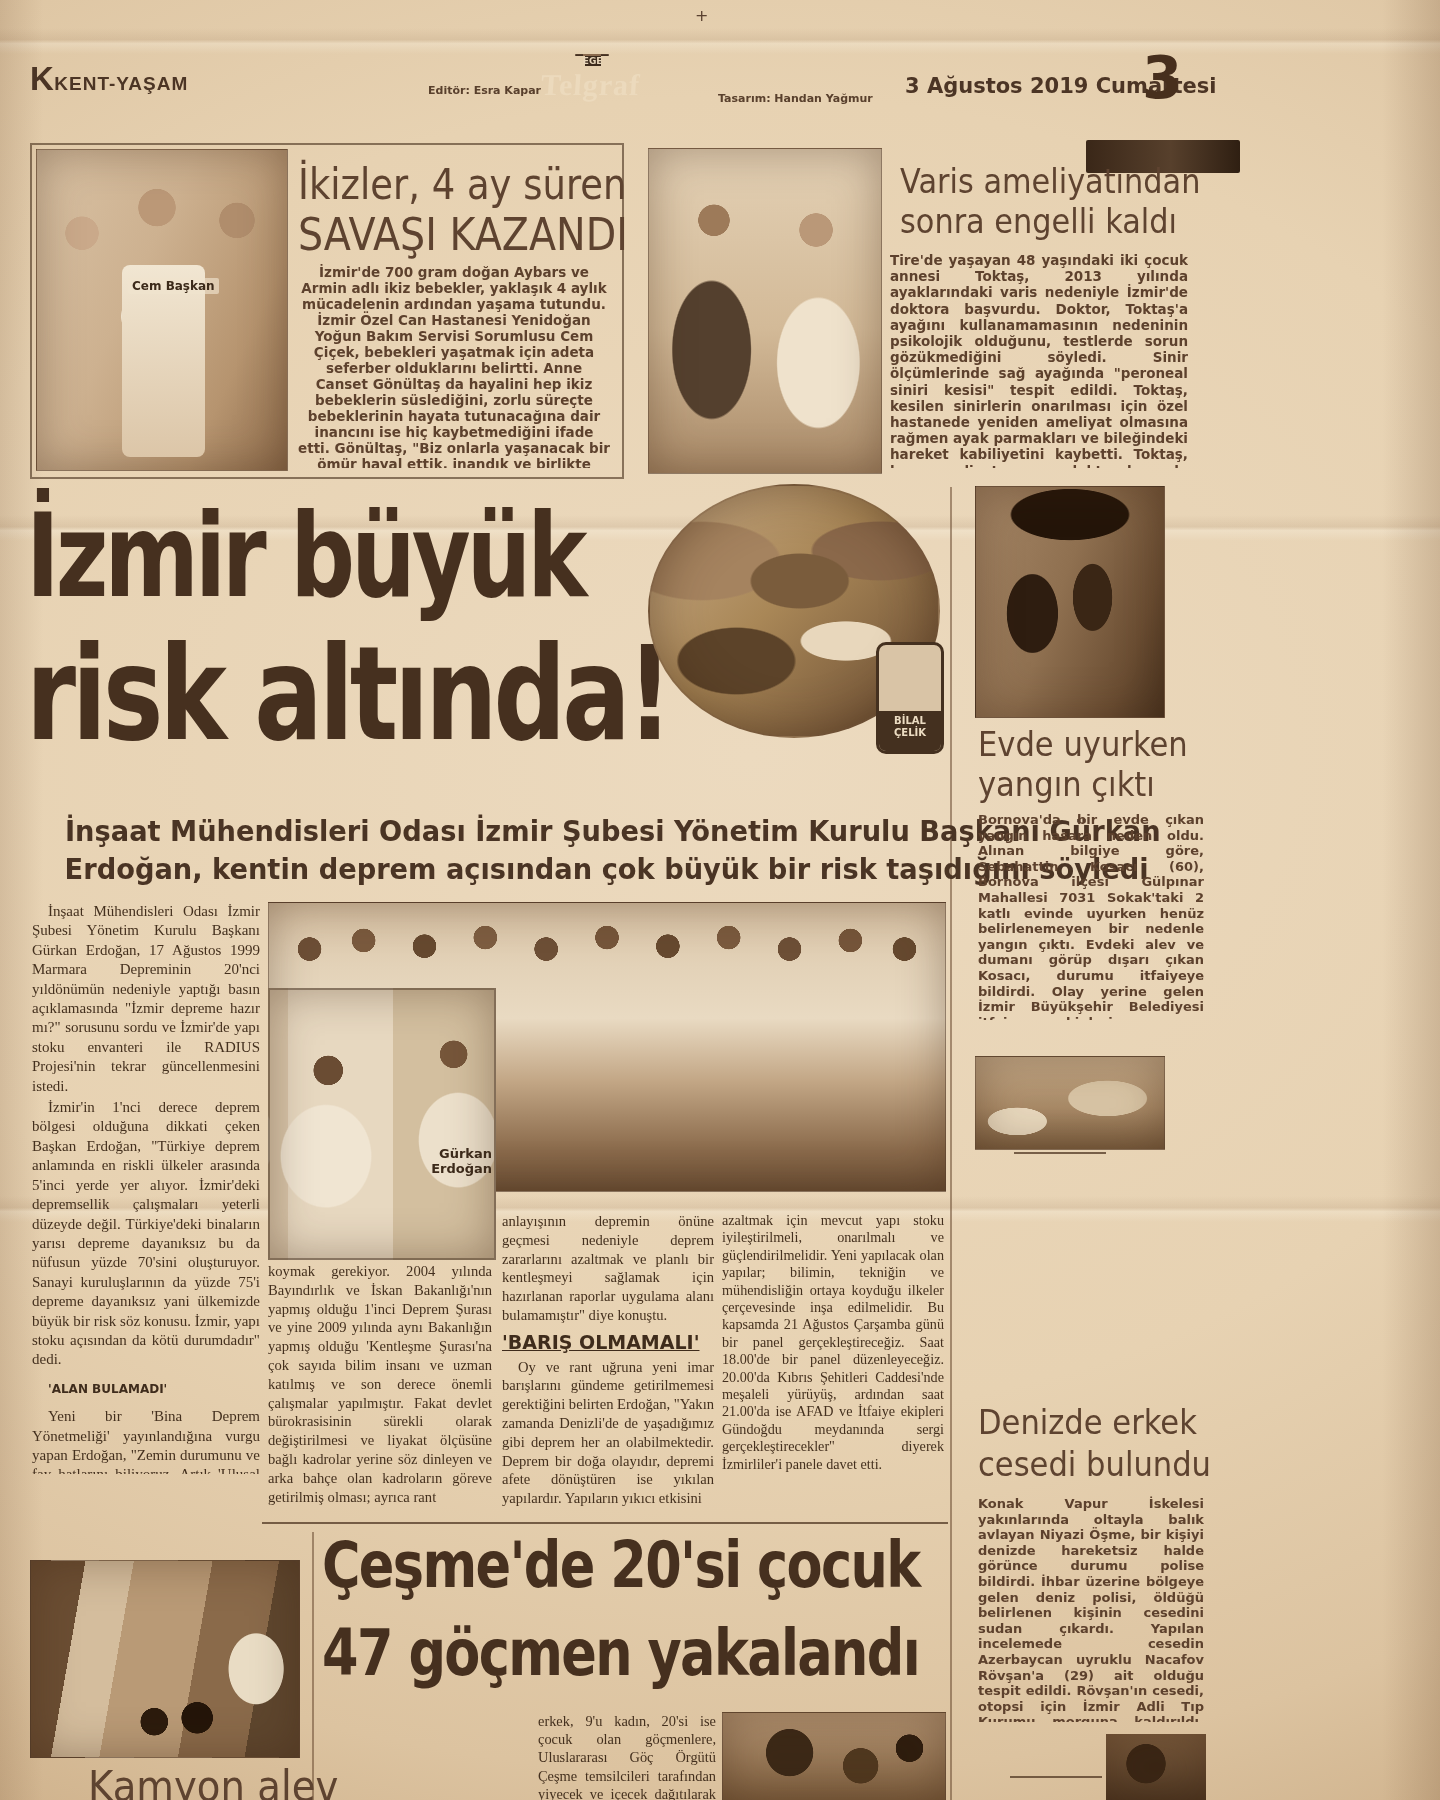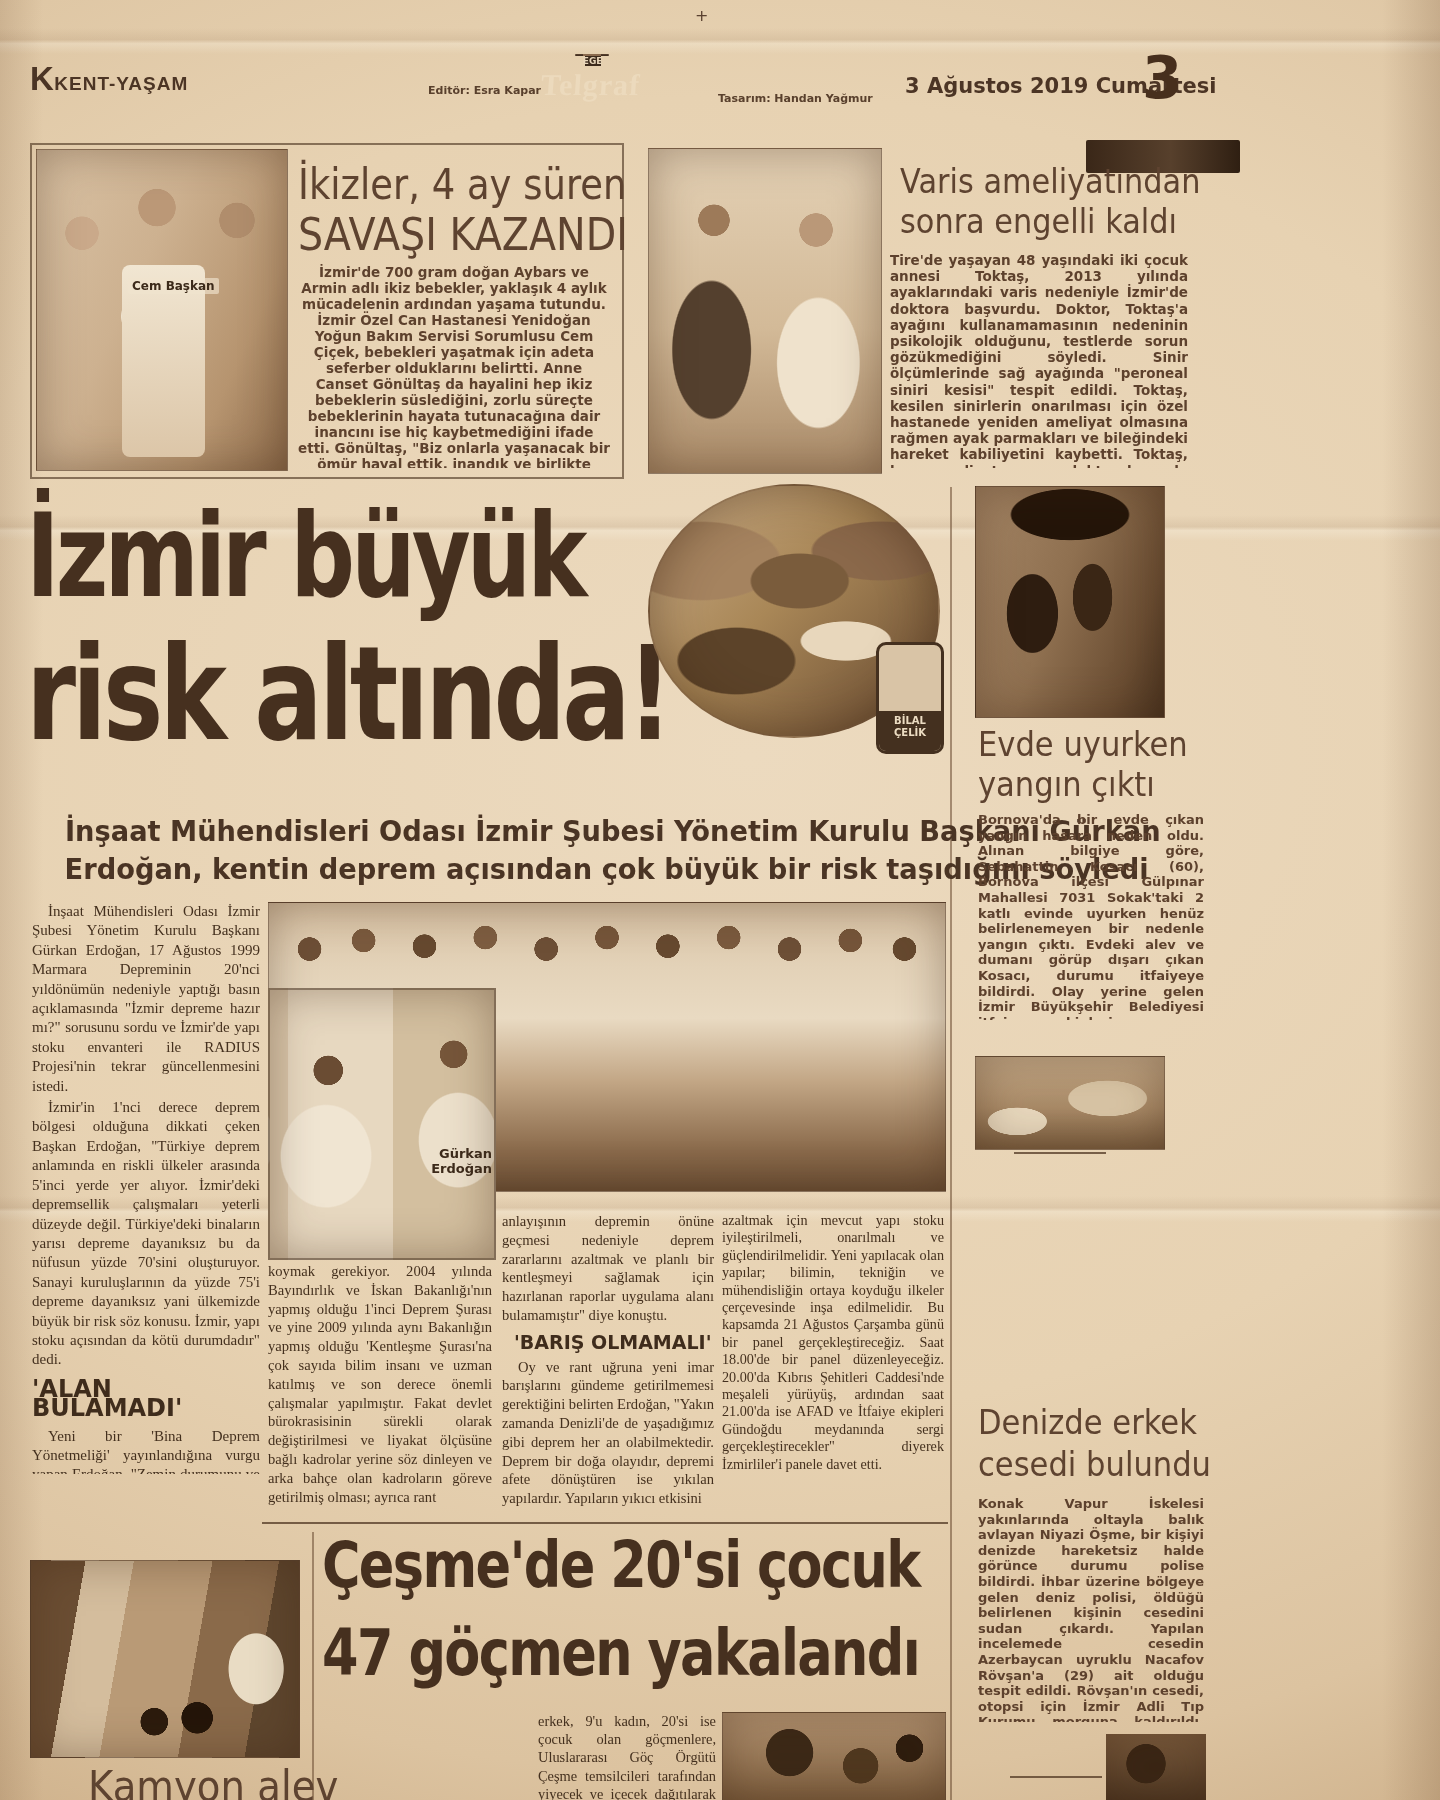--- a/index.html
+++ b/index.html
@@ -105,21 +105,21 @@
   </div>
 
   <div class="rule-v" style="left:950px;top:487px;height:1313px;"></div>
 
   <div class="subhead abs" style="left:30px;top:814px;font-size:29px;transform:scaleX(.94);white-space:nowrap;color:#4a3424;">İnşaat Mühendisleri Odası İzmir Şubesi Yönetim Kurulu Başkanı Gürkan</div>
   <div class="subhead abs" style="left:30px;top:852px;font-size:29px;transform:scaleX(.94);white-space:nowrap;color:#4a3424;">Erdoğan, kentin deprem açısından çok büyük bir risk taşıdığını söyledi</div>
 
   <div class="serif-body abs" style="left:32px;top:902px;width:228px;height:572px;font-size:15px;line-height:19.4px;overflow:hidden;">
     <p>İnşaat Mühendisleri Odası İzmir Şubesi Yönetim Kurulu Başkanı Gürkan Erdoğan, 17 Ağustos 1999 Marmara Depreminin 20'nci yıldönümün nedeniyle yaptığı basın açıklamasında "İzmir depreme hazır mı?" sorusunu sordu ve İzmir'de yapı stoku envanteri ile RADIUS Projesi'nin tekrar güncellenmesini istedi.</p>
     <p>İzmir'in 1'nci derece deprem bölgesi olduğuna dikkati çeken Başkan Erdoğan, "Türkiye deprem anlamında en riskli ülkeler arasında 5'inci yerde yer alıyor. İzmir'deki depremsellik çalışmaları yeterli düzeyde değil. Türkiye'deki binaların yarısı depreme dayanıksız bu da nüfusun yüzde 70'sini oluşturuyor. Sanayi kuruluşlarının da yüzde 75'i depreme dayanıksız yani ülkemizde büyük bir risk söz konusu. İzmir, yapı stoku açısından da kötü durumdadır" dedi.</p>
-    <div class="subhead" style="font-size:24px;margin:10px 0 8px 0;text-indent:0;">'ALAN BULAMADI'</div>
+    <div class="subhead" style="font-size:12px;margin:10px 0 8px 16px;text-indent:0;">'ALAN BULAMADI'</div>
     <p>Yeni bir 'Bina Deprem Yönetmeliği' yayınlandığına vurgu yapan Erdoğan, "Zemin durumunu ve fay hatlarını biliyoruz. Artık 'Ulusal Deprem Stratejisi ve Eylem Planı'nı güncelleyerek uygulamaya</p>
   </div>
 
   <div class="photo" style="left:268px;top:902px;width:676px;height:288px;
        background:
         radial-gradient(circle 12px at 6% 16%, #6d4f36 97%, transparent),
         radial-gradient(circle 12px at 14% 13%, #7a5a3e 97%, transparent),
         radial-gradient(circle 12px at 23% 15%, #66492f 97%, transparent),
         radial-gradient(circle 12px at 32% 12%, #7d5d41 97%, transparent),
         radial-gradient(circle 12px at 41% 16%, #6d4f36 97%, transparent),
@@ -138,21 +138,21 @@
         radial-gradient(ellipse 46px 52px at 25% 62%, #f0e5d2 97%, transparent),
         radial-gradient(ellipse 40px 48px at 84% 56%, #ece0cb 97%, transparent),
         linear-gradient(90deg, #d9c6aa 0 8%, #e7d8c0 8% 55%, #d3bf9f 55% 100%),
         linear-gradient(#e4d4ba,#c8ae8c);"></div>
   <div class="abs caption-pill" style="left:408px;top:1146px;width:84px;font-size:13px;line-height:15px;text-align:right;">Gürkan Erdoğan</div>
 
   <div class="serif-body abs" style="left:268px;top:1262px;width:224px;height:250px;font-size:14.6px;line-height:18.8px;overflow:hidden;">koymak gerekiyor. 2004 yılında Bayındırlık ve İskan Bakanlığı'nın yapmış olduğu 1'inci Deprem Şurası ve yine 2009 yılında aynı Bakanlığın yapmış olduğu 'Kentleşme Şurası'na çok sayıda bilim insanı ve uzman katılmış ve son derece önemli çalışmalar yapılmıştır. Fakat devlet bürokrasisinin sürekli olarak değiştirilmesi ve liyakat ölçüsüne bağlı kadrolar yerine söz dinleyen ve arka bahçe olan kadroların göreve getirilmiş olması; ayrıca rant</div>
 
   <div class="serif-body abs" style="left:502px;top:1212px;width:212px;height:308px;font-size:14.6px;line-height:18.8px;overflow:hidden;">
     <p style="text-indent:0;">anlayışının depremin önüne geçmesi nedeniyle deprem zararlarını azaltmak ve planlı bir kentleşmeyi sağlamak için hazırlanan raporlar uygulama alanı bulamamıştır" diye konuştu.</p>
-    <div class="subhead" style="font-size:19px;margin:8px 0 6px 12px;">'BARIŞ OLMAMALI'</div>
+    <div class="subhead" style="font-size:19px;margin:8px 0 6px 0;text-decoration:underline;">'BARIŞ OLMAMALI'</div>
     <p>Oy ve rant uğruna yeni imar barışlarını gündeme getirilmemesi gerektiğini belirten Erdoğan, "Yakın zamanda Denizli'de de yaşadığımız gibi deprem her an olabilmektedir. Deprem bir doğa olayıdır, depremi afete dönüştüren ise yıkılan yapılardır. Yapıların yıkıcı etkisini</p>
   </div>
 
   <div class="serif-body abs" style="left:722px;top:1212px;width:222px;height:308px;font-size:14.2px;line-height:17.4px;overflow:hidden;">azaltmak için mevcut yapı stoku iyileştirilmeli, onarılmalı ve güçlendirilmelidir. Yeni yapılacak olan yapılar; bilimin, tekniğin ve mühendisliğin ortaya koyduğu ilkeler çerçevesinde inşa edilmelidir. Bu kapsamda 21 Ağustos Çarşamba günü bir panel gerçekleştireceğiz. Saat 18.00'de bir panel düzenleyeceğiz. 20.00'da Kıbrıs Şehitleri Caddesi'nde meşaleli yürüyüş, ardından saat 21.00'da ise AFAD ve İtfaiye ekipleri Gündoğdu meydanında sergi gerçekleştirecekler" diyerek İzmirliler'i panele davet etti.</div>
 
   <div class="photo" style="left:975px;top:486px;width:188px;height:230px;
        background:
         radial-gradient(ellipse 26px 40px at 30% 55%, #2e1d10 97%, transparent),
         radial-gradient(ellipse 20px 34px at 62% 48%, #3a2615 97%, transparent),
         radial-gradient(ellipse 60px 26px at 50% 12%, #241509 97%, transparent),

